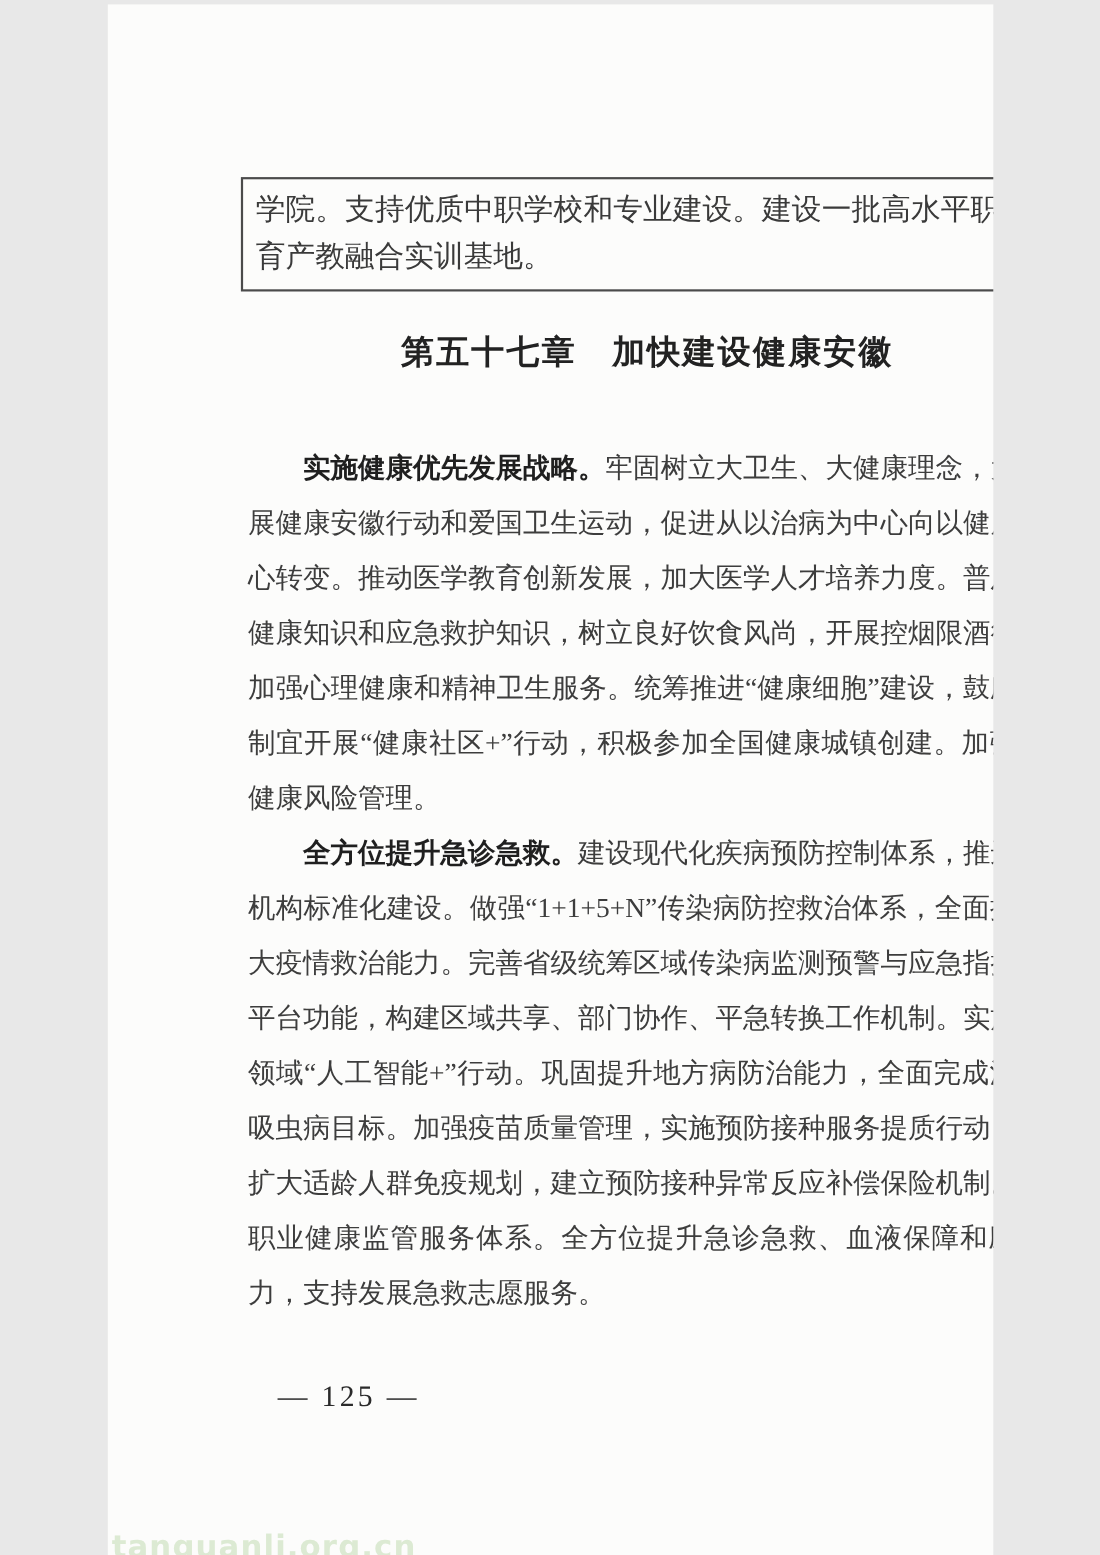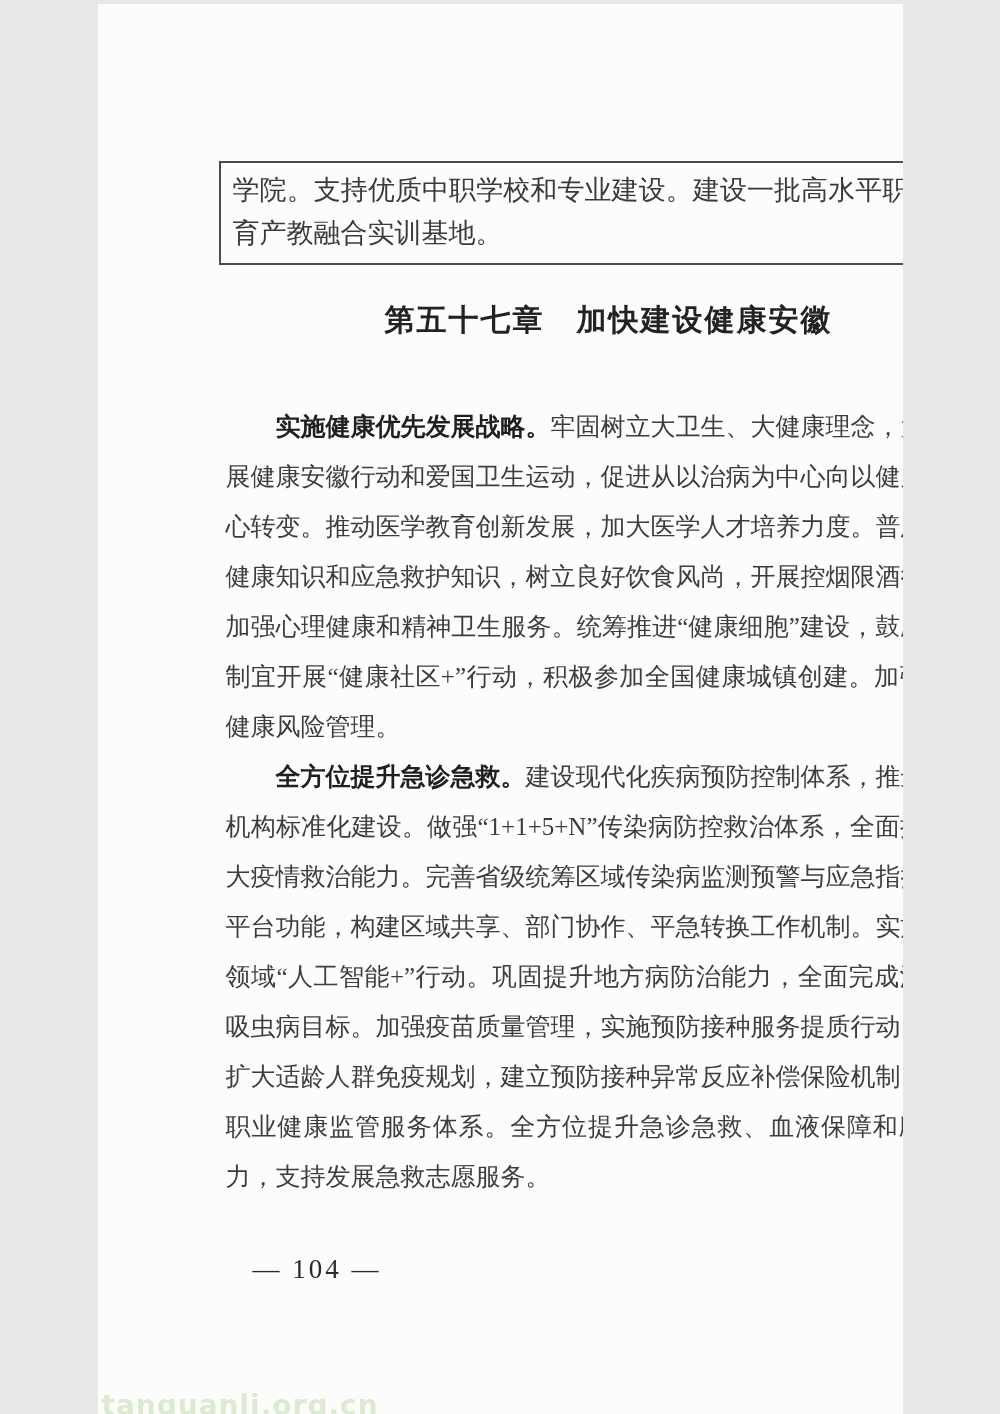--- a/index.html
+++ b/index.html
@@ -29,21 +29,21 @@
     padding: 6px 12px 8px 12px;
     font-size: 27px;
     line-height: 43px;
     text-align: justify;
     text-justify: inter-ideograph;
     color: #3a3a3a;
   }
   .chapter-heading {
     position: absolute;
     top: 296px;
-    left: 136px;
+    left: 116px;
     width: 750px;
     margin: 0;
     text-align: center;
     font-size: 30px;
     font-weight: bold;
     letter-spacing: 2px;
     color: #222222;
     font-family: "Liberation Sans", "DejaVu Sans", sans-serif;
   }
   .body-text {
@@ -97,17 +97,17 @@
 
   <div class="body-text">
     <p>
       <span class="para-lead">实施健康优先发展战略。</span><span>牢固树立大卫生、大健康理念，大力开展健康安徽行动和爱国卫生运动，促进从以治病为中心向以健康为中心转变。推动医学教育创新发展，加大医学人才培养力度。普及公众健康知识和应急救护知识，树立良好饮食风尚，开展控烟限酒行动，加强心理健康和精神卫生服务。统筹推进“健康细胞”建设，鼓励因地制宜开展“健康社区+”行动，积极参加全国健康城镇创建。加强环境健康风险管理。</span>
     </p>
     <p>
       <span class="para-lead">全方位提升急诊急救。</span><span>建设现代化疾病预防控制体系，推进疾控机构标准化建设。做强“1+1+5+N”传染病防控救治体系，全面提升重大疫情救治能力。完善省级统筹区域传染病监测预警与应急指挥信息平台功能，构建区域共享、部门协作、平急转换工作机制。实施疾控领域“人工智能+”行动。巩固提升地方病防治能力，全面完成消除血吸虫病目标。加强疫苗质量管理，实施预防接种服务提质行动，落实扩大适龄人群免疫规划，建立预防接种异常反应补偿保险机制。完善职业健康监管服务体系。全方位提升急诊急救、血液保障和应急能力，支持发展急救志愿服务。</span>
     </p>
   </div>
 
-  <div class="page-number">— 104 —</div>
+  <div class="page-number">— 125 —</div>
 
   <div class="watermark">tanguanli.org.cn</div>
 
 </div>
 
 </body></html>

